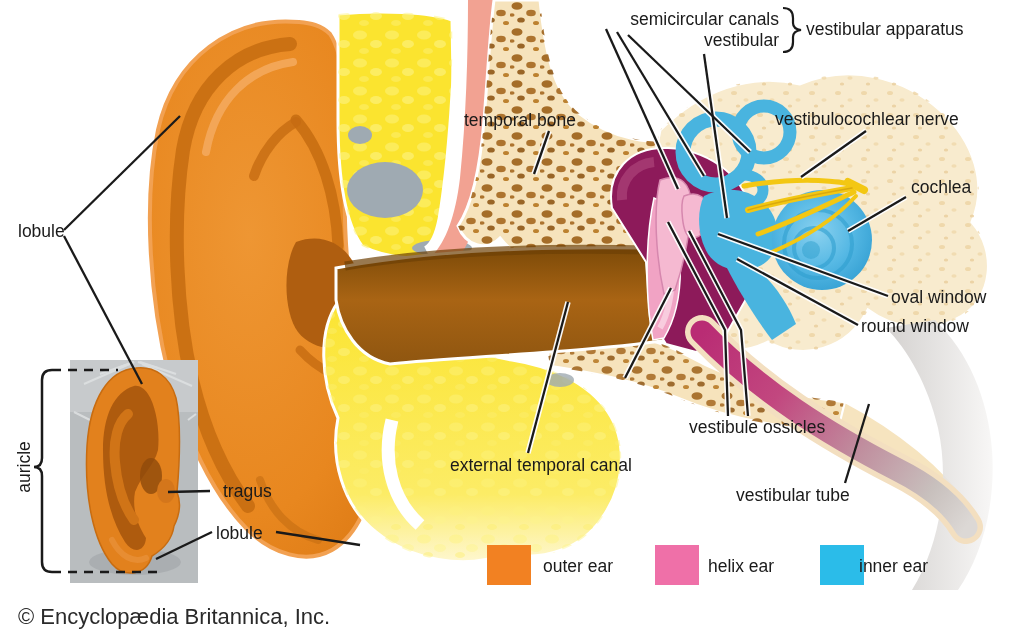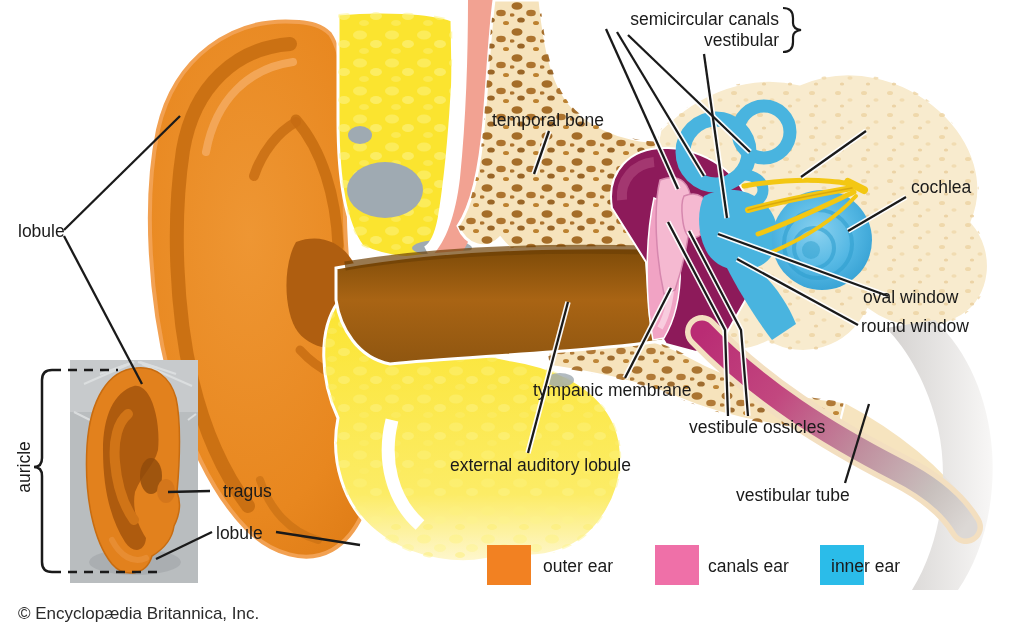--- a/index.html
+++ b/index.html
@@ -3,21 +3,21 @@
 <meta charset="utf-8">
 <style>
   html,body{margin:0;padding:0;background:#fff;}
   #stage{position:relative;width:1024px;height:632px;background:#fff;overflow:hidden;
          font-family:"Liberation Sans", sans-serif;color:#1a1a1a;}
   #art{position:absolute;left:0;top:0;}
   .lbl{position:absolute;font-size:17.5px;line-height:20px;white-space:nowrap;color:#1a1a1a;}
   .lbl.right{text-align:right;}
   .rot{transform:translate(-50%,-50%) rotate(-90deg);transform-origin:center;}
   .legend-swatch{position:absolute;width:44px;height:40px;}
-  .credit{position:absolute;font-size:17px;color:#2a2a2a;}
+  .credit{position:absolute;font-size:22px;color:#2a2a2a;}
 </style>
 </head>
 <body>
 
 <div id="stage">
 
   <svg id="art" width="1024" height="632" viewBox="0 0 1024 632">
     <defs>
       <pattern id="spongy" width="30" height="26" patternUnits="userSpaceOnUse">
         <ellipse cx="7" cy="6" rx="5.5" ry="3.8" fill="#9C6018"></ellipse>
@@ -246,36 +246,37 @@
       <path d="M528,453 L568,302"></path>
       <path d="M845,483 L869,404"></path>
       <path d="M210,491 L168,492"></path>
       <path d="M212,532 L156,559"></path>
       <path d="M276,532 L360,545"></path>
     </g>
   </svg>
 
   <div class="lbl right" style="right:245px;top:9px">semicircular canals</div>
   <div class="lbl right" style="right:245px;top:30px">vestibular</div>
-  <div class="lbl" style="left:492px;top:110px">temporal bone</div>
+  <div class="lbl" style="left:806px;top:19px">vestibular apparatus</div>
+  <div class="lbl" style="left:775px;top:109px">vestibulocochlear nerve</div>
+  <div class="lbl" style="left:464px;top:110px">temporal bone</div>
   <div class="lbl" style="left:911px;top:177px">cochlea</div>
-  <div class="lbl" style="left:863px;top:287px">oval window</div>
+  <div class="lbl" style="left:891px;top:287px">oval window</div>
   <div class="lbl" style="left:861px;top:316px">round window</div>
-  <div class="lbl" style="left:533px;top:380px">tympanic membrane</div>
   <div class="lbl" style="left:689px;top:417px">vestibule ossicles</div>
-  <div class="lbl" style="left:450px;top:455px">external auditory lobule</div>
+  <div class="lbl" style="left:450px;top:455px">external temporal canal</div>
   <div class="lbl" style="left:736px;top:485px">vestibular tube</div>
   <div class="lbl" style="left:18px;top:221px">lobule</div>
   <div class="lbl" style="left:223px;top:481px">tragus</div>
   <div class="lbl" style="left:216px;top:523px">lobule</div>
   <div class="lbl rot" style="left:24px;top:467px">auricle</div>
 
   <div>
     <div class="legend-swatch" style="left: 487px; top: 545px; background: rgb(242, 129, 34);"></div>
     <div class="lbl" style="left:543px;top:556px">outer ear</div>
     <div class="legend-swatch" style="left: 655px; top: 545px; background: rgb(239, 112, 168);"></div>
-    <div class="lbl" style="left:708px;top:556px">canals ear</div>
+    <div class="lbl" style="left:708px;top:556px">helix ear</div>
     <div class="legend-swatch" style="left: 820px; top: 545px; background: rgb(43, 188, 233);"></div>
-    <div class="lbl" style="left:831px;top:556px">inner ear</div>
+    <div class="lbl" style="left:859px;top:556px">inner ear</div>
   </div>
 
   <div class="credit" style="left:18px;top:604px">© Encyclopædia Britannica, Inc.</div>
 </div>
 
 </body></html>

